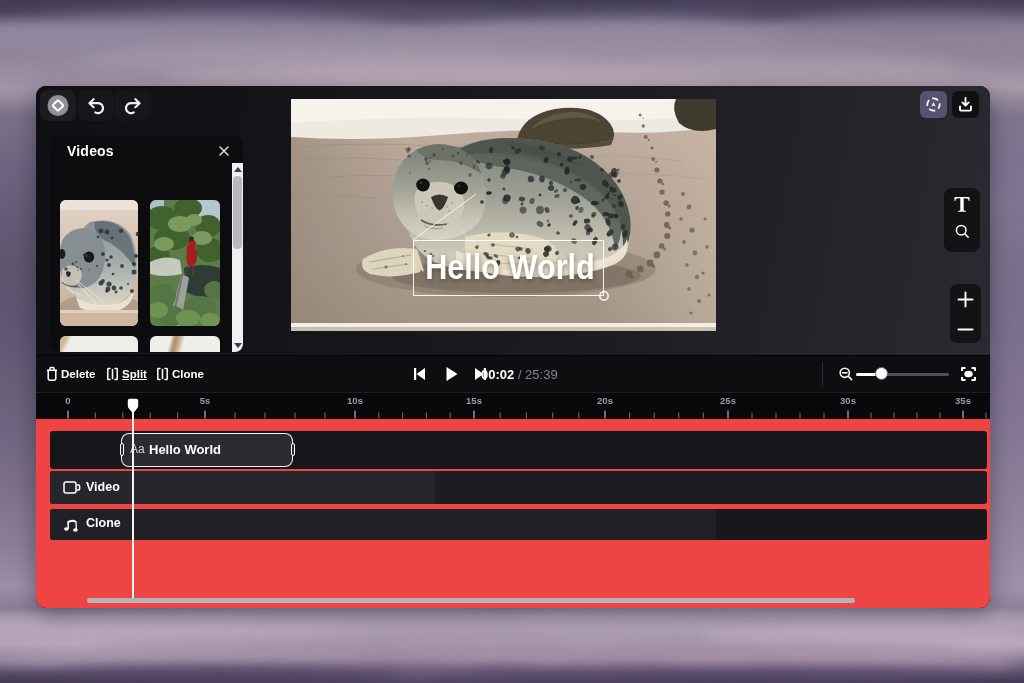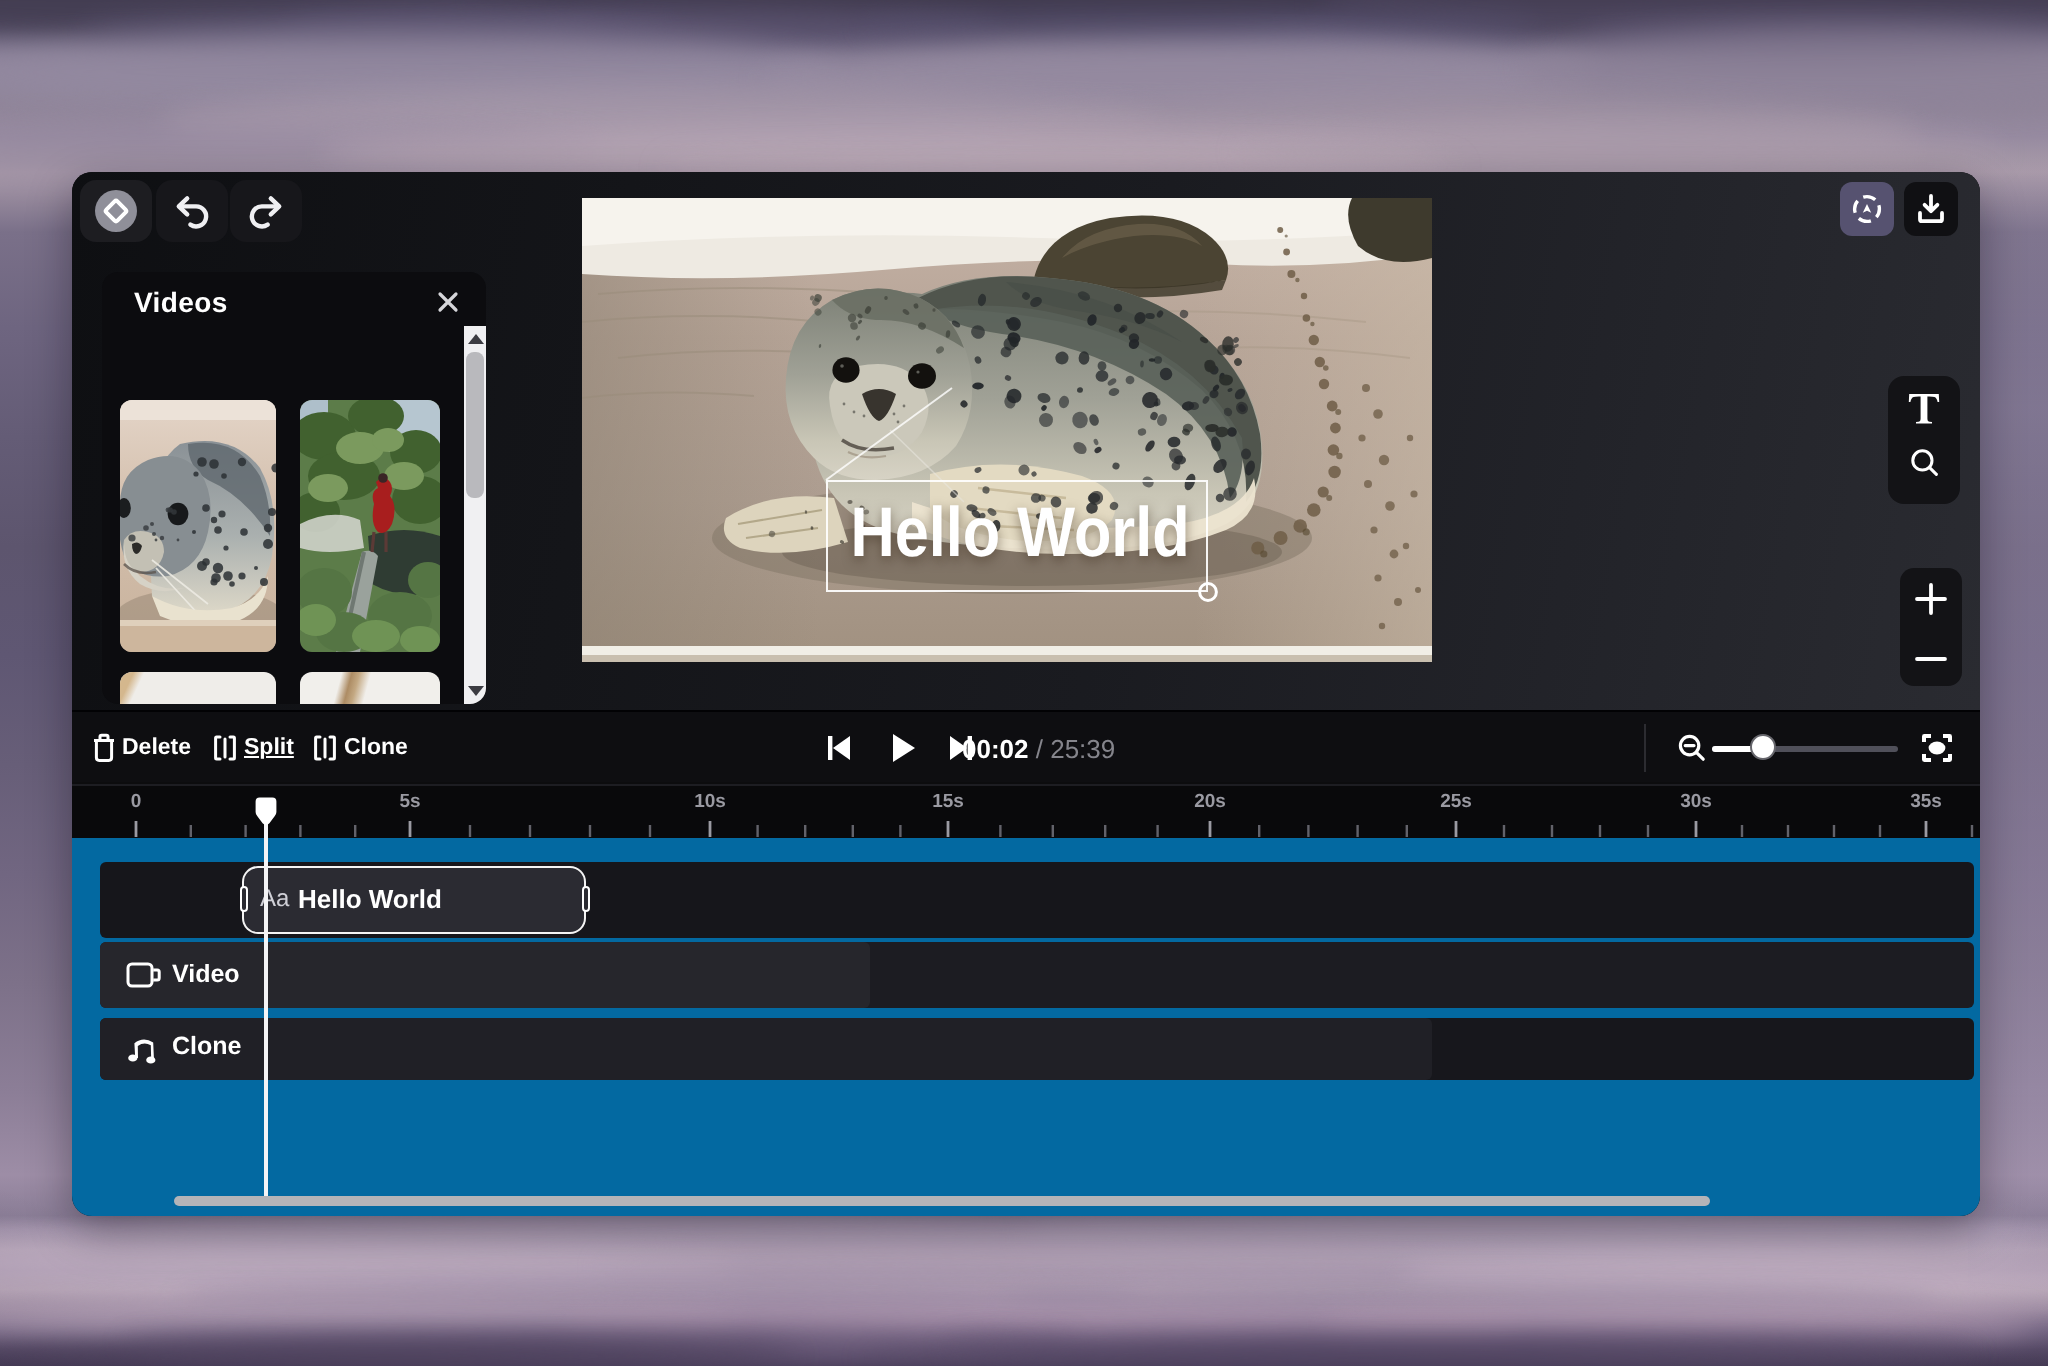--- a/index.html
+++ b/index.html
@@ -44,21 +44,21 @@
 #vsb { position:absolute; left:181px; top:27px; width:11px; height:189px; background:#f0f0f2; }
 #vsb .vthumb { position:absolute; left:1px; top:13px; width:9px; height:73px; background:#b9b9bd; border-radius:4px; }
 #vsb .ar { position:absolute; left:1.5px; width:0; height:0; border-left:4px solid transparent; border-right:4px solid transparent; }
 
 
 #toolbar { left:0; top:269px; width:954px; height:36px; background:#0e0e11; border-top:1px solid #020204; }
 #toolbar .lbl { position:absolute; top:12px; font-size:11.5px; font-weight:bold; color:#fff; }
 #ruler { left:0; top:306px; width:954px; height:27px; background:#09090b; border-top:1px solid #1d1d22; }
 #ruler text { font-family:"Liberation Sans",sans-serif; font-size:9.5px; font-weight:bold; fill:#9a9aa2; text-anchor:middle; dominant-baseline:hanging; }
 
-#tracks { left:0; top:333px; width:954px; height:189px; background:#0369a1; }
+#tracks { left:0; top:333px; width:954px; height:189px; background:#ef4444; }
 .row { position:absolute; left:14px; width:937px; }
 .rowlbl { position:absolute; left:50px; font-size:12.5px; font-weight:bold; color:#fff; }
 
 #hsb { left:51px; top:512px; width:768px; height:5px; border-radius:2.5px; background:#b4b4b8; }
 
 #playline { left:96px; top:314px; width:2px; height:201px; background:#f4f4f6; }
 #playcap  { left:91px; top:312px; }
 
 
 #selbox { left:377px; top:154px; width:191px; height:56px; border:1.5px solid rgba(255,255,255,0.92); }

